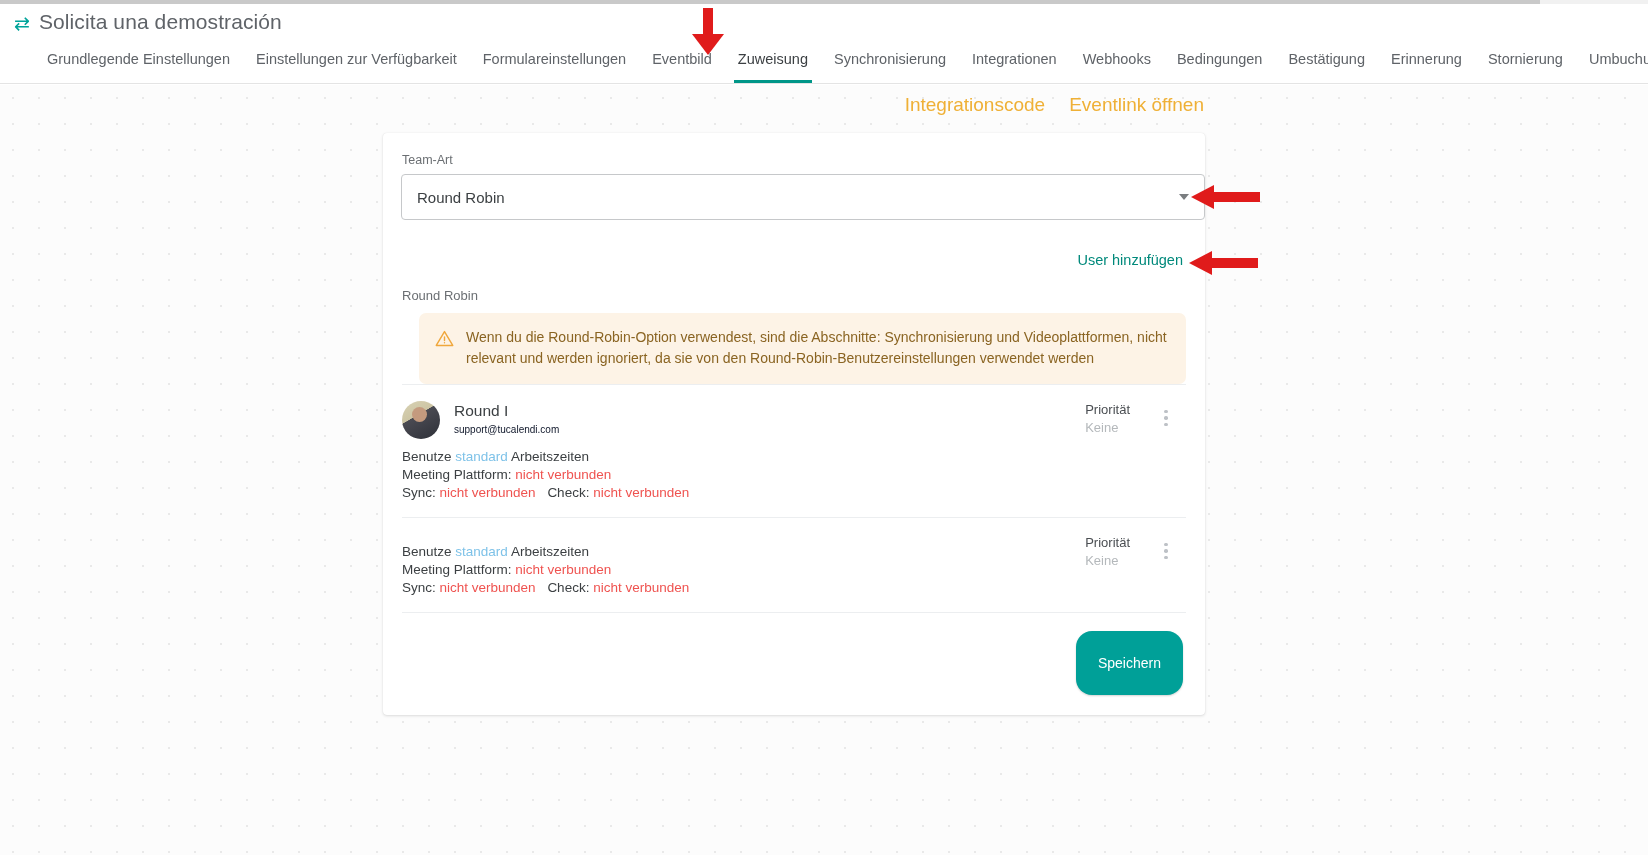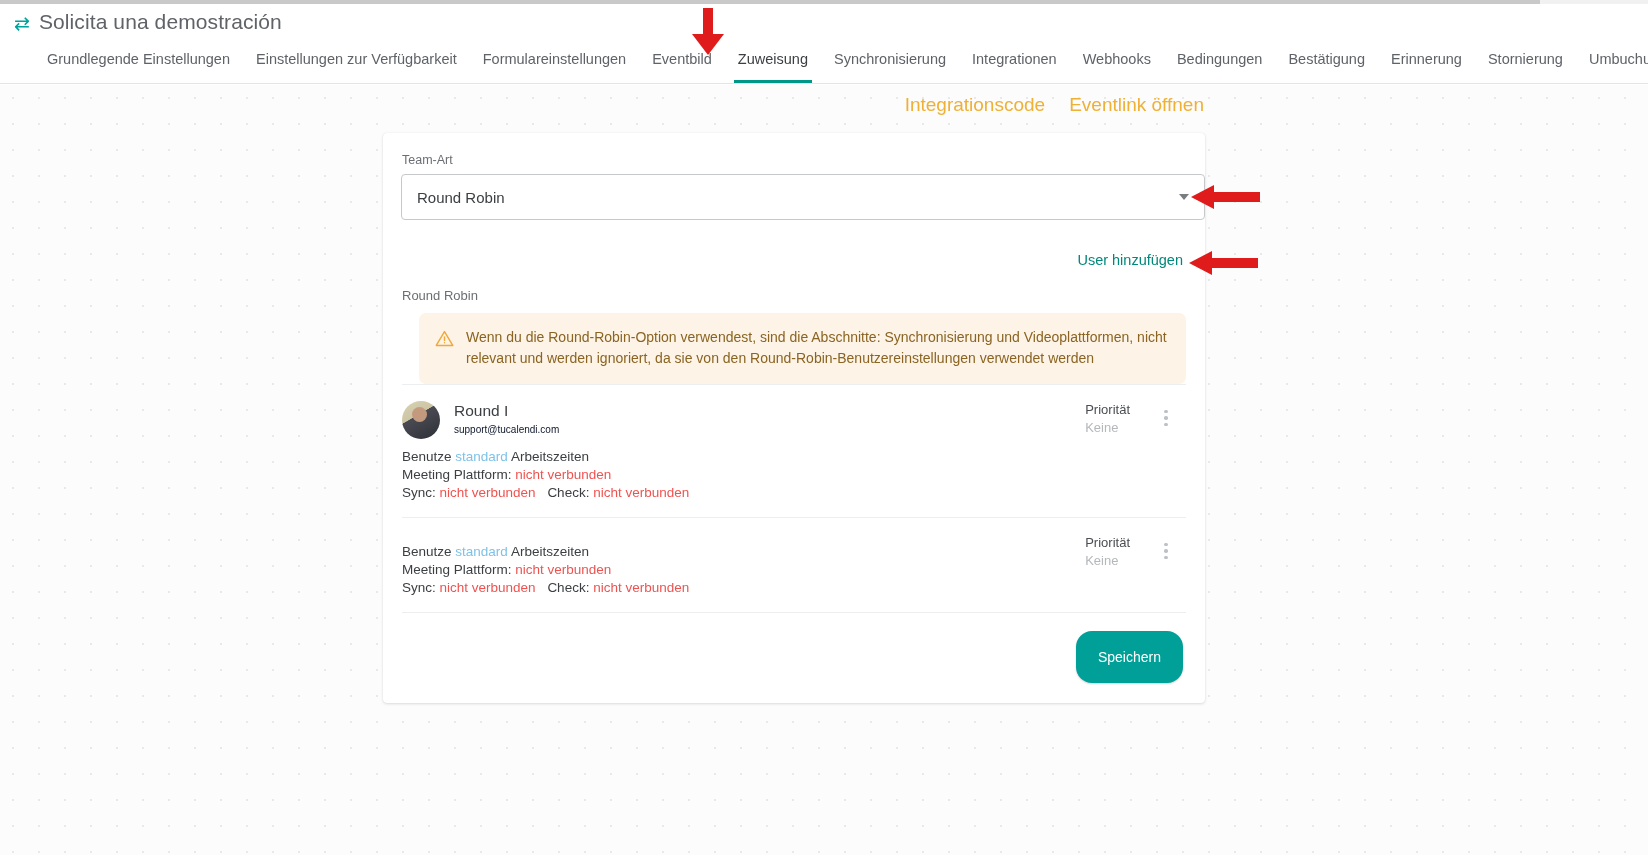--- a/index.html
+++ b/index.html
@@ -194,21 +194,21 @@
   .card-footer {
     border-top:1px solid #eceef0;
     margin: 0 9px;
     padding: 18px 3px 20px 0;
     display:flex; justify-content:flex-end;
   }
   .btn-save {
     background:#00a098; color:#ffffff;
     border:none; border-radius:16px;
     font-size:14px; font-family:"Liberation Sans", sans-serif;
-    padding: 18px 22px;
+    padding: 24px 22px;
     cursor:pointer;
     box-shadow: 0 1px 2px rgba(0,0,0,.18);
   }
 
   
   .annot { position:absolute; pointer-events:none; }
   .ann-down { left:690px; top:8px; }
   .ann-right-1 { left:1190px; top:184px; }
   .ann-right-2 { left:1188px; top:250px; }
 </style>

